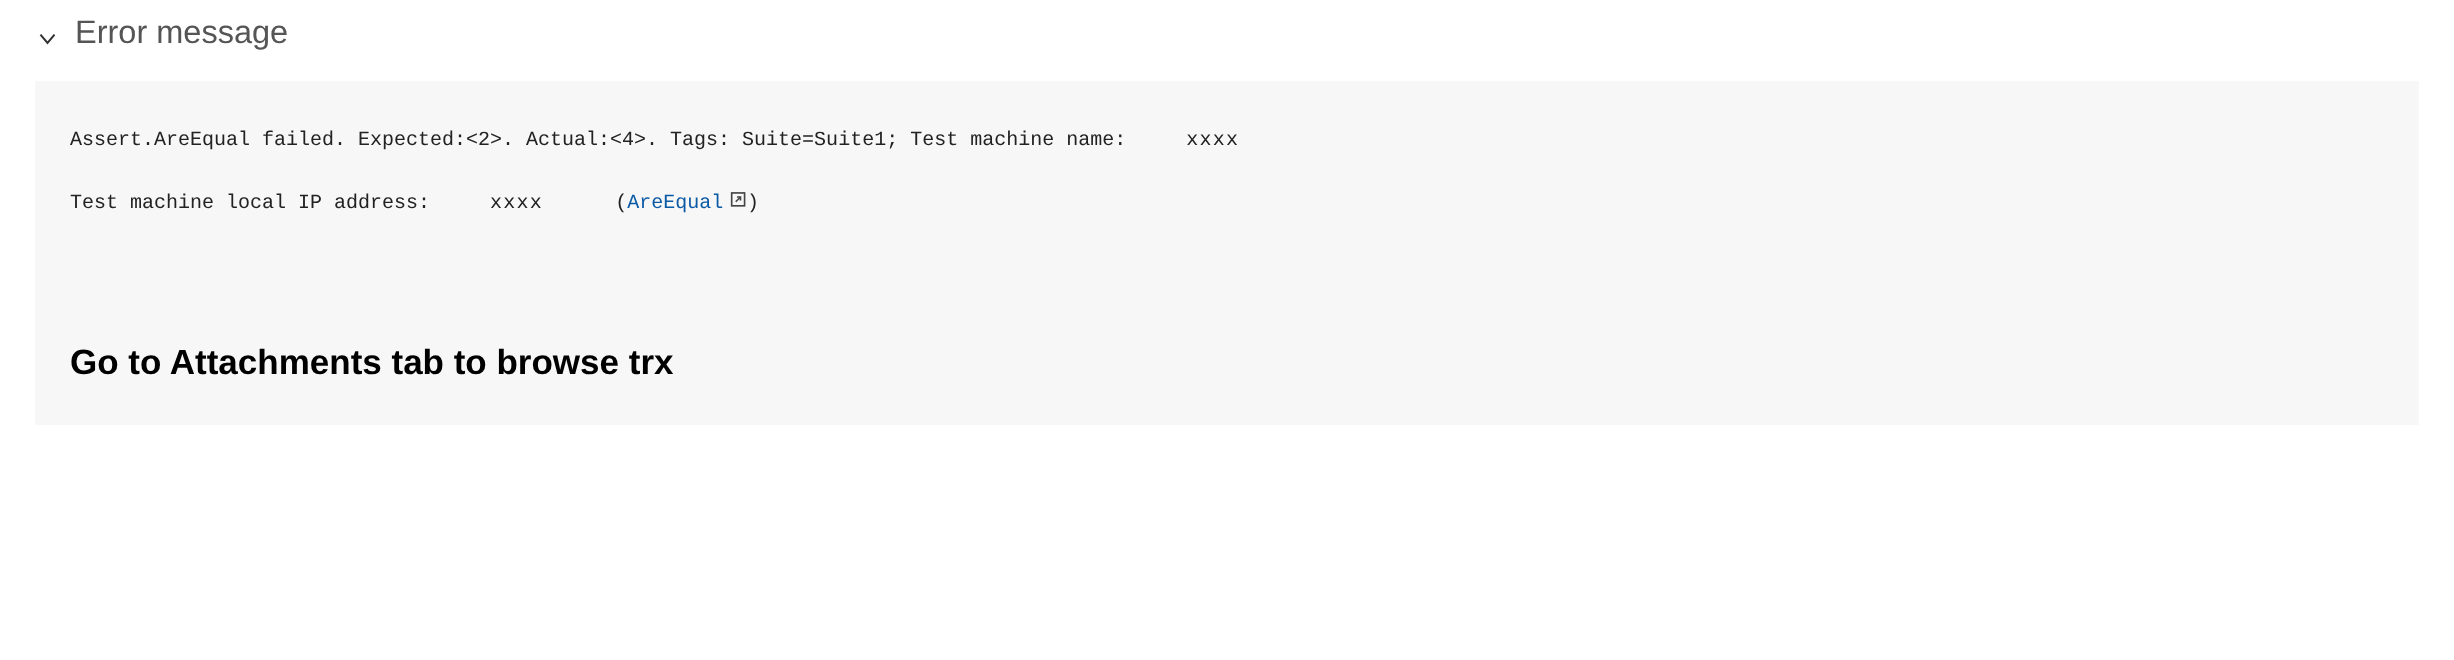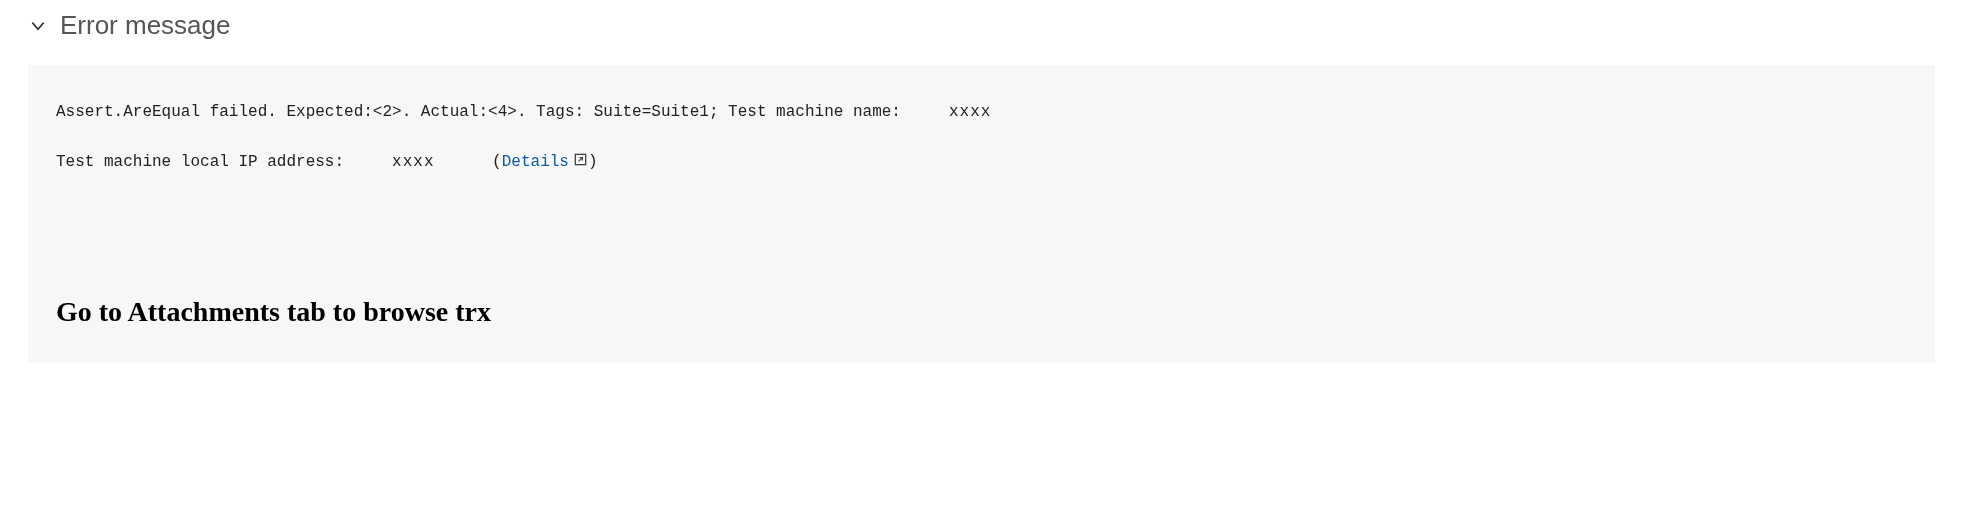--- a/index.html
+++ b/index.html
@@ -6,21 +6,21 @@
     body {
       margin: 0;
       padding: 10px 28px 10px 28px;
       font-family: "Segoe UI", Arial, sans-serif;
       background: #fff;
       width: 1963px;
       color: #323130;
     }
     .section-header {
       display: flex;
-      align-items: center;
+      align-items: flex-end;
       gap: 12px;
       margin-bottom: 24px;
       cursor: pointer;
       user-select: none;
     }
     .chevron {
       width: 20px;
       height: 20px;
       display: inline-flex;
       align-items: center;
@@ -64,25 +64,25 @@
       display: inline-block;
       vertical-align: -1px;
       margin-left: 4px;
     }
     .ext-icon svg {
       stroke: #444;
       stroke-width: 1.4;
       fill: none;
     }
     .bold-note {
-      font-family: Liberation Serif, serif;
+      font-family: Liberation Sans, sans-serif;
       font-size: 28px;
       font-weight: 700;
       color: #000;
-      margin-top: 108px;
+      margin-top: 86px;
     }
   </style>
 </head>
 <body>
 
 <div class="section-header">
   <span class="chevron">
     <svg width="18" height="18" viewBox="0 0 16 16">
       <polyline points="3,5 8,11 13,5"></polyline>
     </svg>
@@ -95,21 +95,21 @@
     <div class="line1">
       <span>Assert.AreEqual failed. Expected:&lt;2&gt;. Actual:&lt;4&gt;. Tags: Suite=Suite1; Test machine name:</span>
       <span>&nbsp;&nbsp;&nbsp;</span>
       <span class="redacted">xxxx</span>
     </div>
     <div class="line2">
       <span>Test machine local IP address:</span>
       <span>&nbsp;&nbsp;&nbsp;</span>
       <span class="redacted">xxxx</span>
       <span>&nbsp;&nbsp;&nbsp;&nbsp;</span>
-      <span>(</span><span class="details-link"><span>Details</span><span class="ext-icon"><svg width="15" height="15" viewBox="0 0 16 16">
+      <span>(</span><span class="details-link"><span>AreEqual</span><span class="ext-icon"><svg width="15" height="15" viewBox="0 0 16 16">
               <rect x="2.5" y="2.5" width="11" height="11"></rect>
               <polyline points="6,10 10,6"></polyline>
               <polyline points="7,6 10,6 10,9"></polyline>
             </svg></span></span><span>)</span>
     </div>
   </div>
 
   <div class="bold-note">Go to Attachments tab to browse trx</div>
 </div>
 

